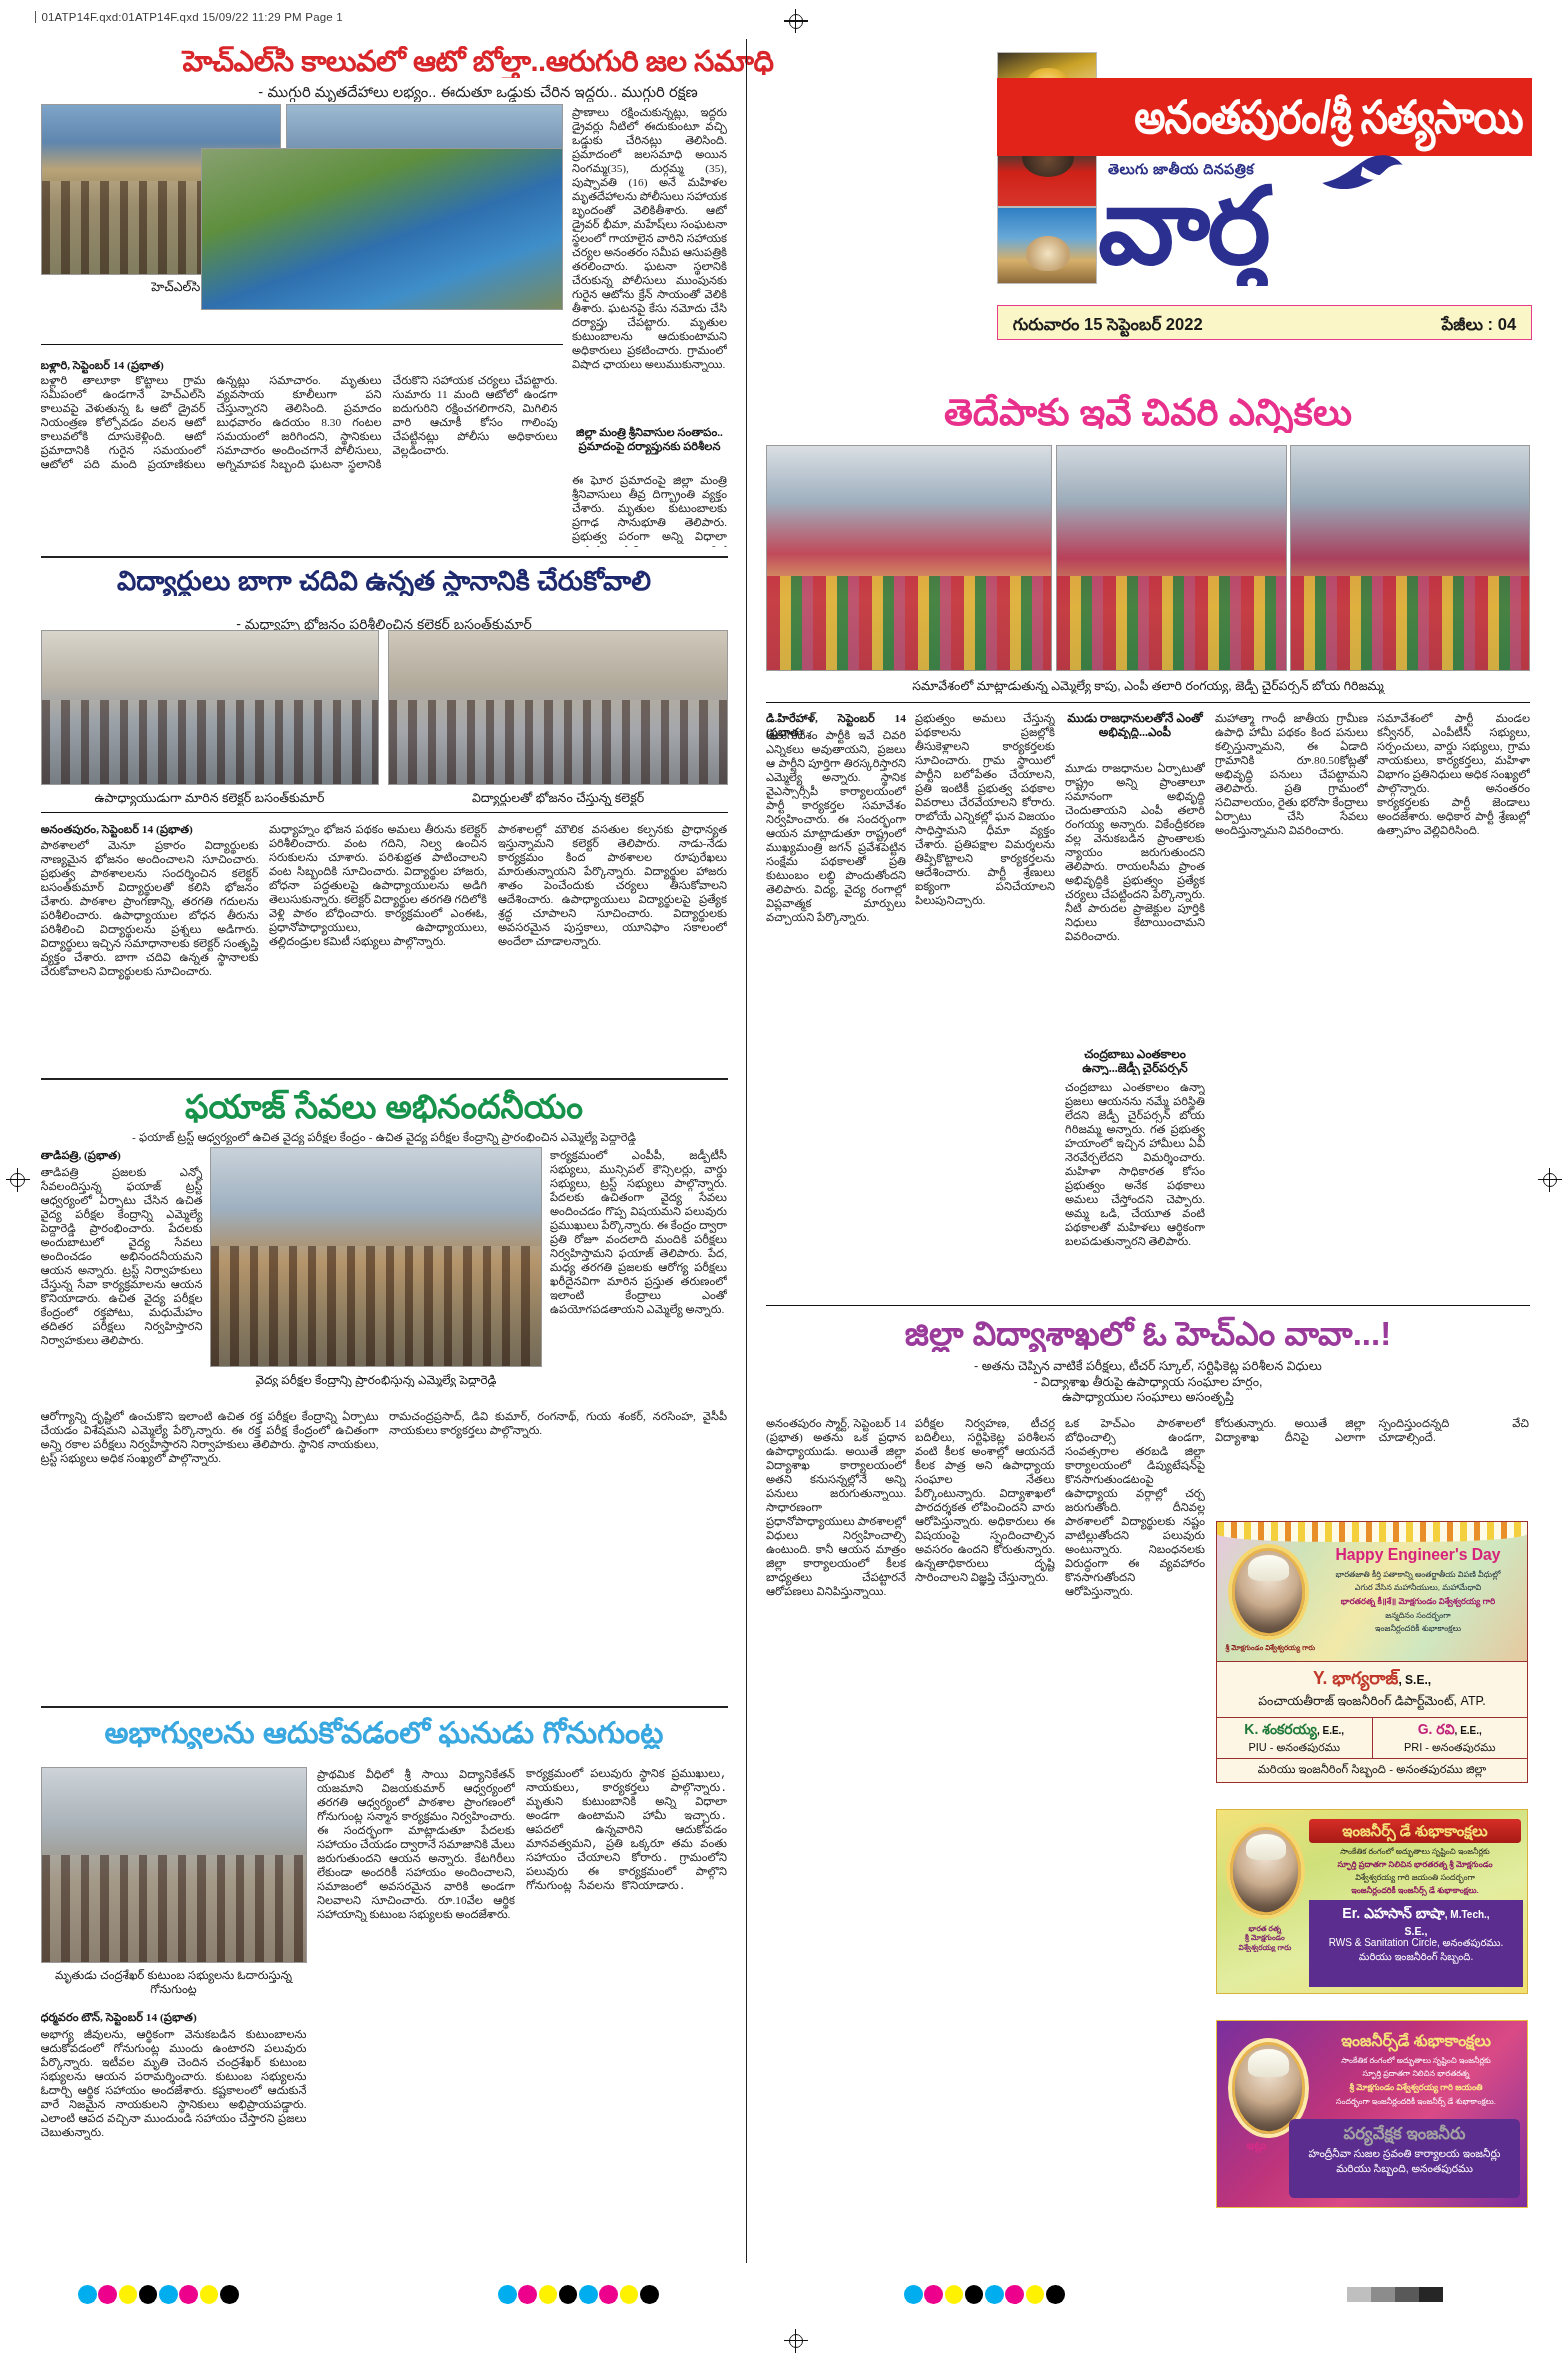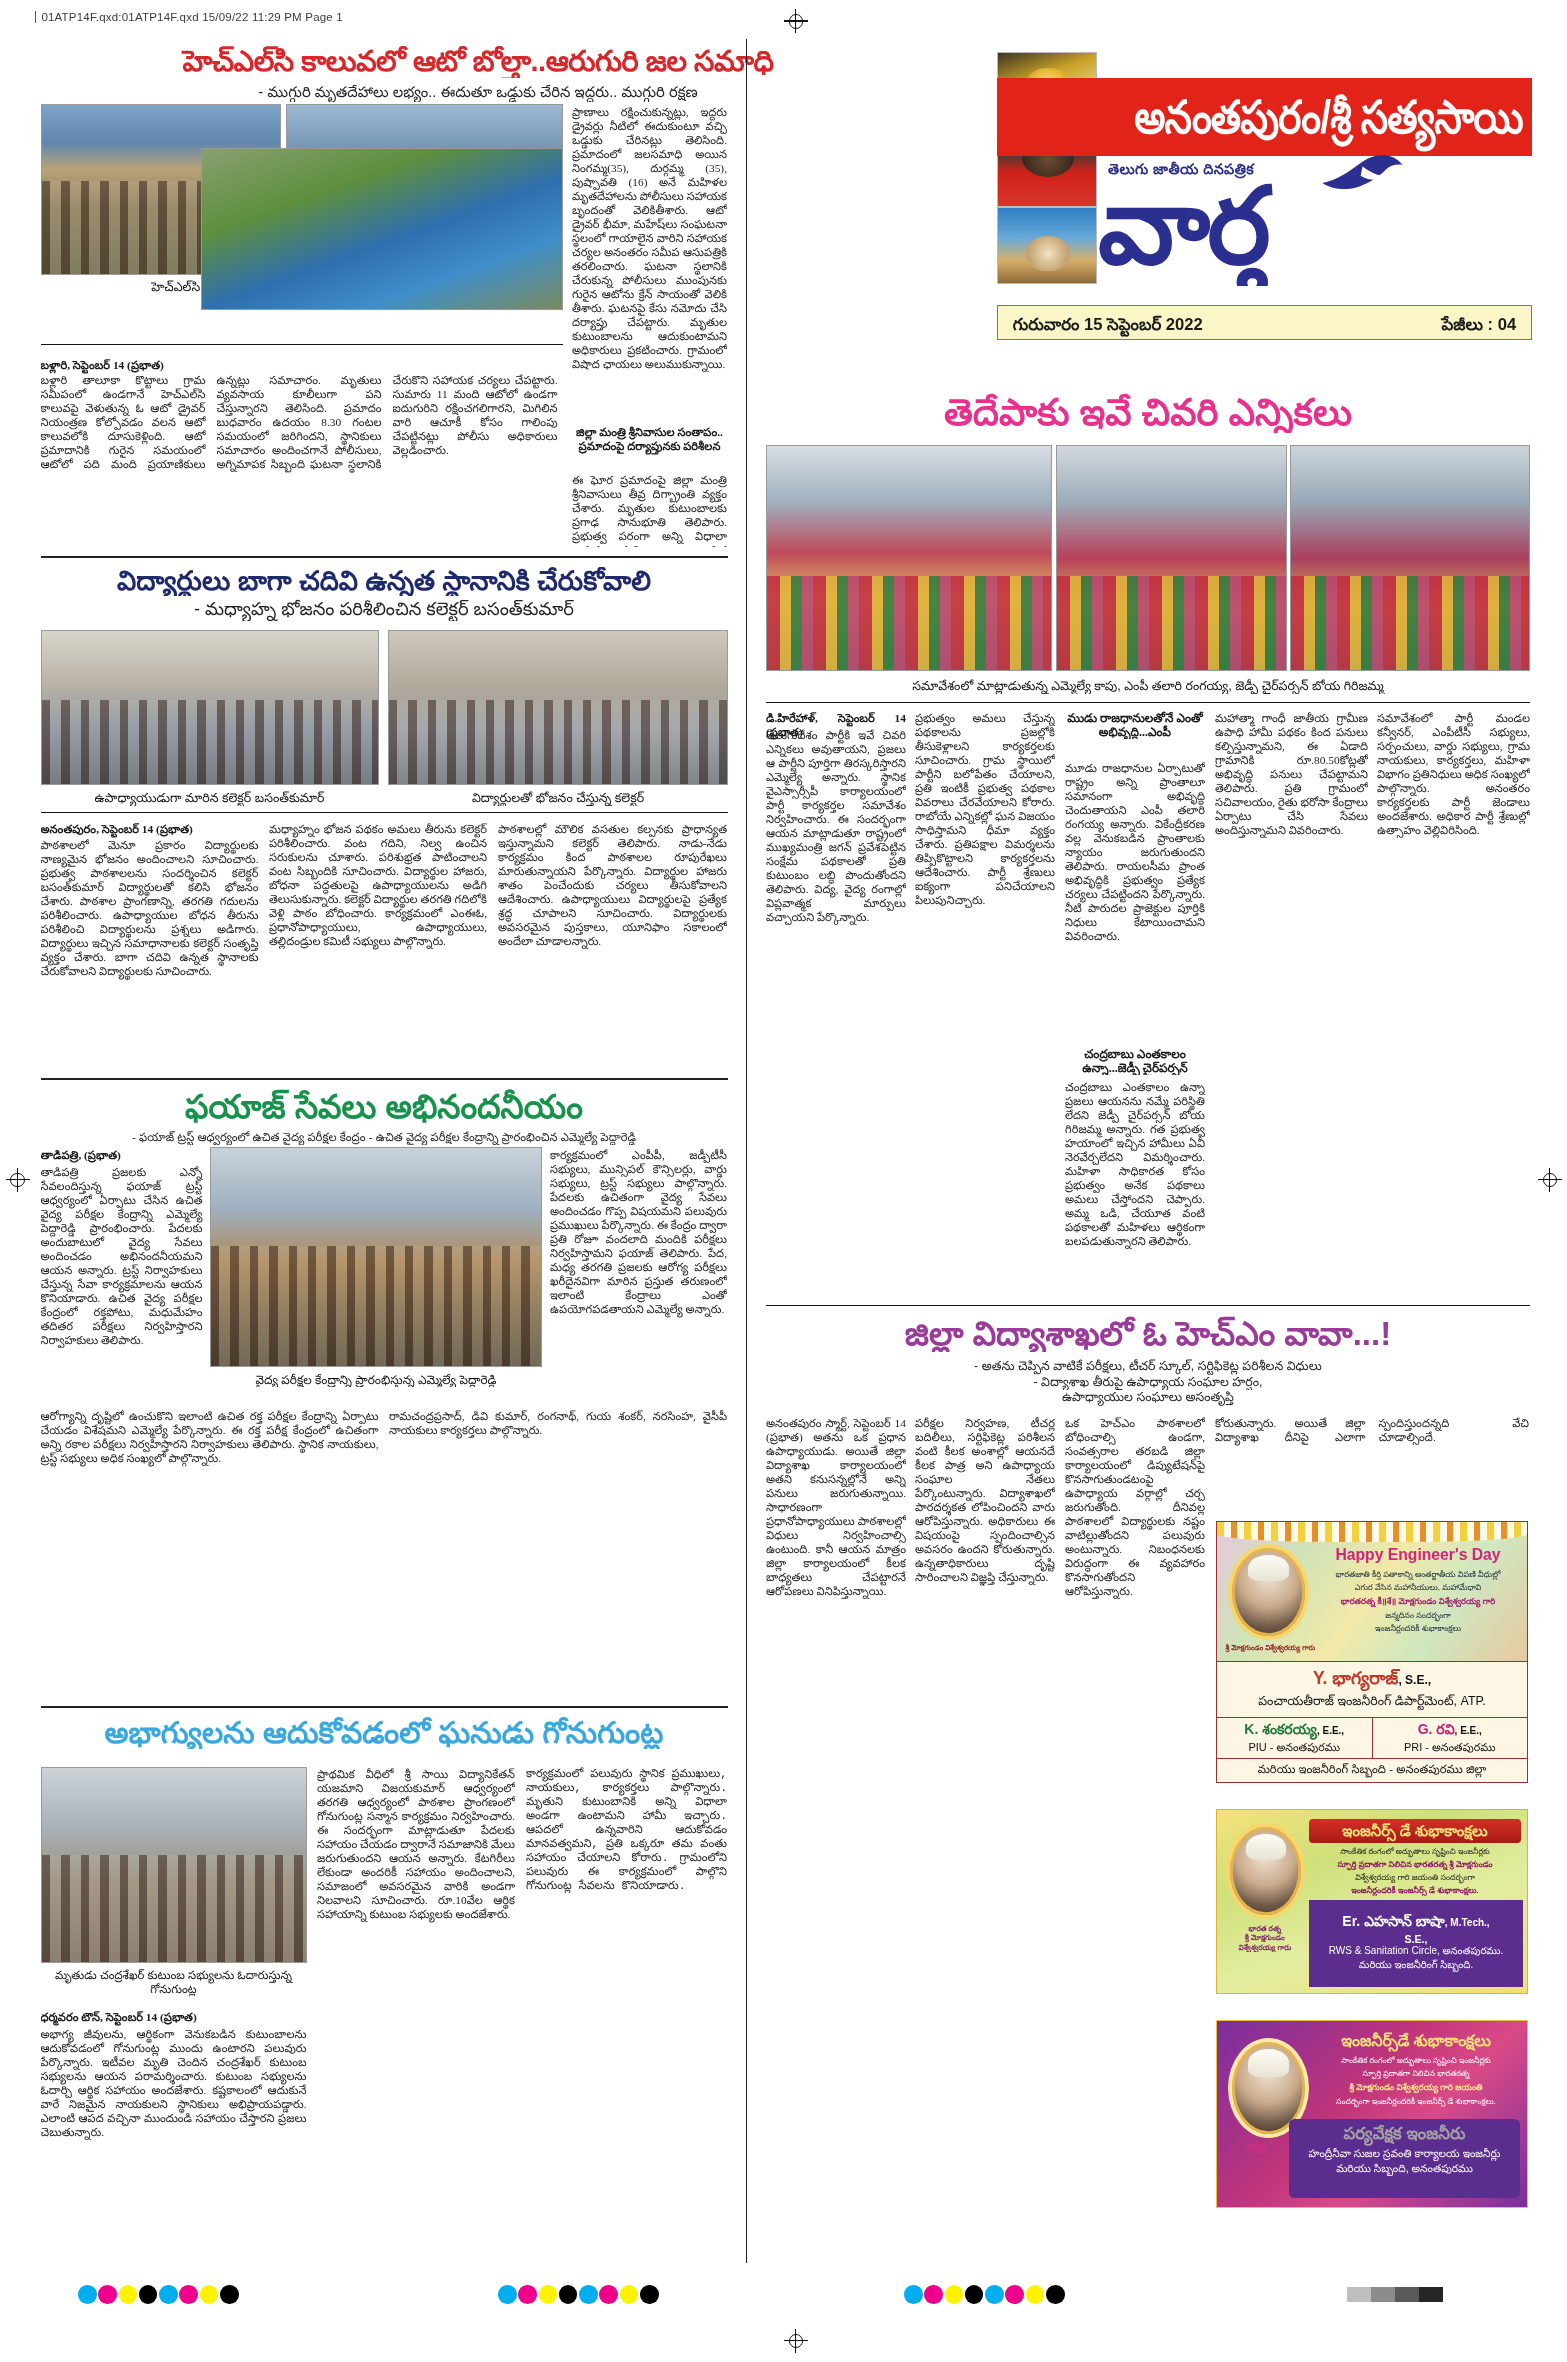--- a/index.html
+++ b/index.html
@@ -264,21 +264,21 @@
     <div class="body-col" style="position:absolute;left:1030px;top:1041px;width:140px;height:214px;">చంద్రబాబు ఎంతకాలం ఉన్నా ప్రజలు ఆయనను నమ్మే పరిస్థితి లేదని జెడ్పీ చైర్‌పర్సన్ బోయ గిరిజమ్మ అన్నారు. గత ప్రభుత్వ హయాంలో ఇచ్చిన హామీలు ఏవీ నెరవేర్చలేదని విమర్శించారు. మహిళా సాధికారత కోసం ప్రభుత్వం అనేక పథకాలు అమలు చేస్తోందని చెప్పారు. అమ్మ ఒడి, చేయూత వంటి పథకాలతో మహిళలు ఆర్థికంగా బలపడుతున్నారని తెలిపారు.</div>
 
     <div class="body-col" style="position:absolute;left:1180px;top:672px;width:153px;height:583px;">మహాత్మా గాంధీ జాతీయ గ్రామీణ ఉపాధి హామీ పథకం కింద పనులు కల్పిస్తున్నామని, ఈ ఏడాది గ్రామానికి రూ.80.50కోట్లతో అభివృద్ధి పనులు చేపట్టామని తెలిపారు. ప్రతి గ్రామంలో సచివాలయం, రైతు భరోసా కేంద్రాలు ఏర్పాటు చేసి సేవలు అందిస్తున్నామని వివరించారు.</div>
     <div class="body-col" style="position:absolute;left:1342px;top:672px;width:153px;height:583px;">సమావేశంలో పార్టీ మండల కన్వీనర్, ఎంపీటీసీ సభ్యులు, సర్పంచులు, వార్డు సభ్యులు, గ్రామ నాయకులు, కార్యకర్తలు, మహిళా విభాగం ప్రతినిధులు అధిక సంఖ్యలో పాల్గొన్నారు. అనంతరం కార్యకర్తలకు పార్టీ జెండాలు అందజేశారు. అధికార పార్టీ శ్రేణుల్లో ఉత్సాహం వెల్లివిరిసింది.</div>
 
     <div class="rule" style="position:absolute;left:731px;top:1266px;width:764px;"></div>
 
     <div class="rule" style="position:absolute;left:5.5px;top:517px;width:687px;height:1.8px;background:#222;"></div>
     <div style="position:absolute;left:5.5px;top:528px;width:687px;">
       <div class="headline hl-navy" style="font-size:27px;">విద్యార్థులు బాగా చదివి ఉన్నత స్థానానికి  చేరుకోవాలి</div>
-      <div class="subhead" style="margin-top:2px;font-size:18px;text-align:center;">- మధ్యాహ్న భోజనం పరిశీలించిన కలెక్టర్ బసంత్‌కుమార్</div>
+      <div class="subhead" style="margin-top:20px;font-size:14px;text-align:center;">- మధ్యాహ్న భోజనం పరిశీలించిన కలెక్టర్ బసంత్‌కుమార్</div>
     </div>
     <div class="photo ph-class1 ph-figs" style="left:5.5px;top:591px;width:338px;height:155px;"></div>
     <div class="photo ph-class2 ph-figs" style="left:353px;top:591px;width:340px;height:155px;"></div>
     <div class="caption" style="position:absolute;left:5.5px;top:749px;width:338px;">ఉపాధ్యాయుడుగా మారిన కలెక్టర్ బసంత్‌కుమార్</div>
     <div class="caption" style="position:absolute;left:353px;top:749px;width:340px;">విద్యార్థులతో భోజనం చేస్తున్న కలెక్టర్</div>
 
     <div class="rule" style="position:absolute;left:5.5px;top:773px;width:687px;"></div>
 
     <div class="body-col" style="position:absolute;left:5.5px;top:783px;width:218px;height:249px;"><span class="dateline">అనంతపురం, సెప్టెంబర్ 14 (ప్రభాత)</span>
     </div>
@@ -358,21 +358,21 @@
     <div class="ad ad2" style="left:1181px;top:1770px;width:312px;height:185px;">
       <div class="ad-portrait" style="left:9.2px;top:13px;width:79px;height:96px;"></div>
       <div class="ad2-red" style="position:absolute;left:92px;top:9.2px;width:212px;height:24px;line-height:24px;font-size:14.8px;">ఇంజనీర్స్ డే  శుభాకాంక్షలు</div>
       <div class="ad-txt" style="position:absolute;left:92px;top:37px;width:212px;font-size:7.8px;color:#1a1a1a;">సాంకేతిక రంగంలో అద్భుతాలు సృష్టించి ఇంజనీర్లకు</div>
       <div class="ad-txt" style="position:absolute;left:92px;top:50px;width:212px;font-size:8px;color:#8a1560;font-weight:bold;">స్ఫూర్తి ప్రదాతగా నిలిచిన భారతరత్న శ్రీ మోక్షగుండం</div>
       <div class="ad-txt" style="position:absolute;left:92px;top:63px;width:212px;font-size:8px;color:#1a1a1a;">విశ్వేశ్వరయ్య గారి జయంతి సందర్భంగా</div>
       <div class="ad-txt" style="position:absolute;left:92px;top:76px;width:212px;font-size:8px;color:#8a1560;font-weight:bold;">ఇంజనీర్లందరికీ  ఇంజనీర్స్ డే శుభాకాంక్షలు.</div>
       <div class="ad-txt" style="position:absolute;left:1.8px;top:114px;width:92px;font-size:7.4px;color:#7a1a6a;font-weight:bold;white-space:pre-line;line-height:1.25;">భారత రత్న
 శ్రీ మోక్షగుండం
 విశ్వేశ్వరయ్య గారు</div>
-      <div class="ad2-purple" style="position:absolute;left:92px;top:90px;width:214px;height:87px;padding-top:13px;">
+      <div class="ad2-purple" style="position:absolute;left:92px;top:90px;width:214px;height:87px;padding-top:5px;">
         <div class="ad-txt" style="font-size:14px;font-weight:bold;"><span>Er. ఎహసాన్ బాషా</span><span style="font-size:10px;">, M.Tech.,</span></div>
         <div class="ad-txt" style="font-size:10.6px;font-weight:bold;">S.E.,</div>
         <div class="ad-txt" style="font-size:10px;">RWS &amp; Sanitation Circle, అనంతపురము.</div>
         <div class="ad-txt" style="font-size:10px;">మరియు  ఇంజనీరింగ్ సిబ్బంది.</div>
       </div>
     </div>
 
     <div class="ad ad3" style="left:1181px;top:1981px;width:312px;height:188px;">
       <div class="ad-portrait" style="left:11px;top:16.6px;width:81px;height:100px;border-color:#ffe9a8;"></div>
       <div class="ad-txt" style="position:absolute;left:94px;top:11px;width:210px;font-size:15.7px;font-weight:bold;color:#f7e27a;">ఇంజనీర్స్‌డే శుభాకాంక్షలు</div>

